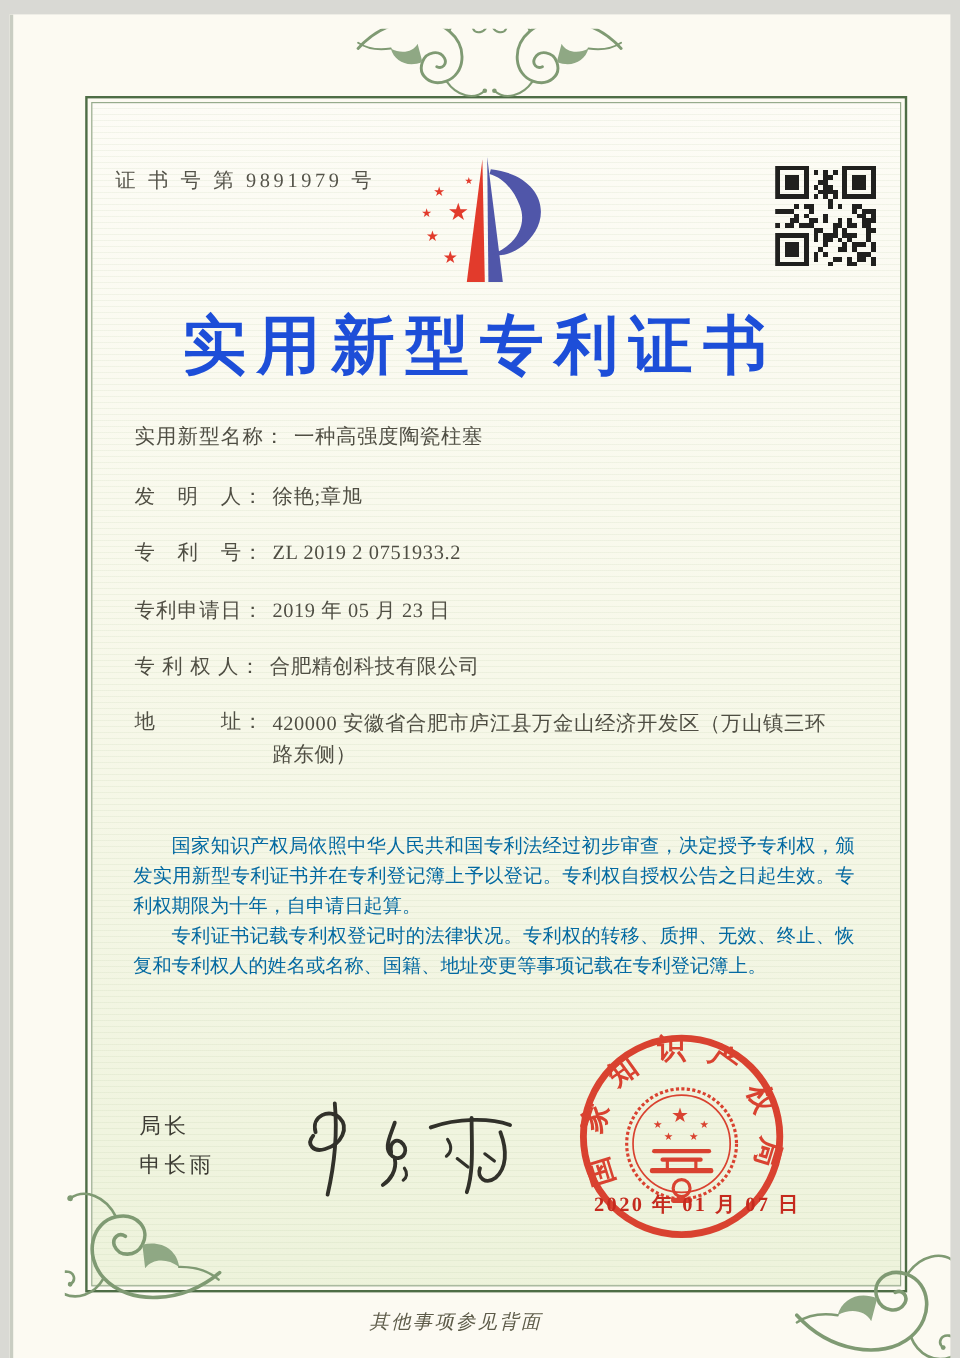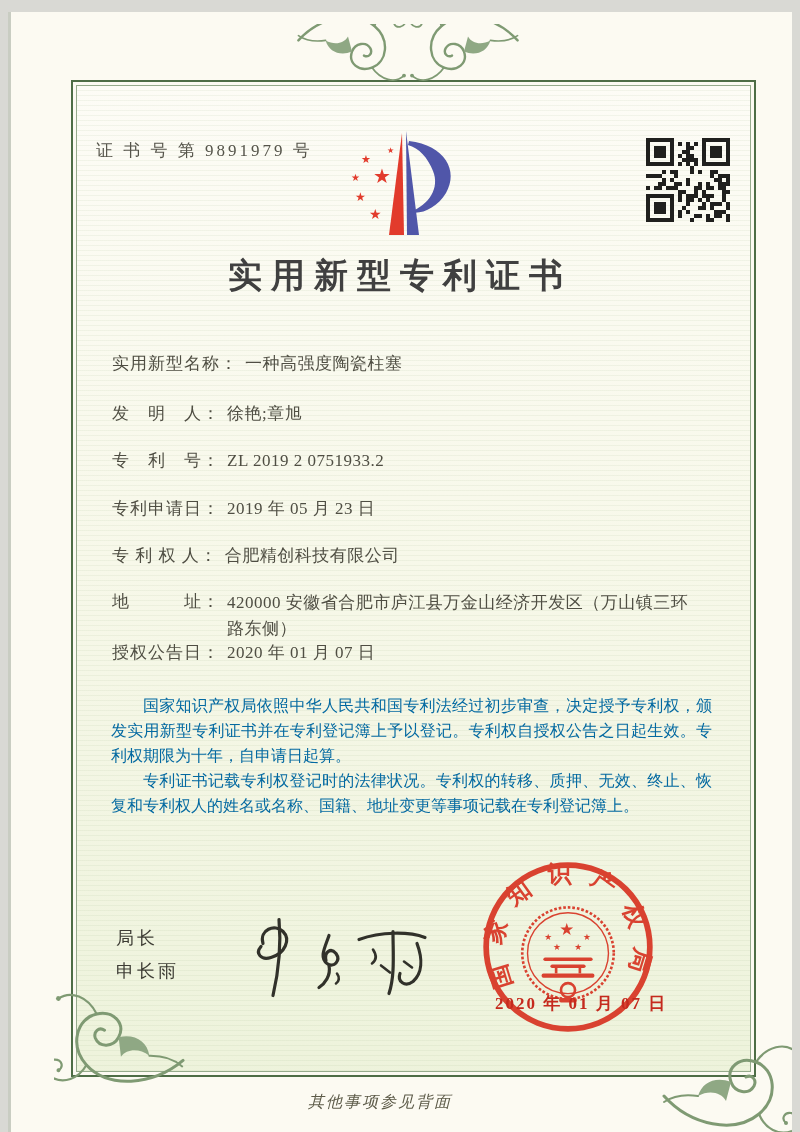--- a/index.html
+++ b/index.html
@@ -16,21 +16,21 @@
 
   .layer{position:absolute;inset:0;z-index:2;}
 
   .cert-no{position:absolute;left:88px;top:127px;font-size:17px;letter-spacing:3px;color:#55544a;}
 
   .logo{position:absolute;left:341px;top:115px;width:116px;height:114px;}
   .qr{position:absolute;left:638px;top:126px;width:84px;height:84px;}
   .qr svg{width:100%;height:100%;shape-rendering:crispEdges;}
 
   .title{position:absolute;left:0;right:0;top:241px;text-align:center;
-         font-size:34px;font-weight:bold;letter-spacing:9px;color:#404040;}
+         font-size:53px;font-weight:bold;letter-spacing:9px;color:#1d4ed8;}
 
   .row{position:absolute;left:104px;font-size:17px;color:#4f4e43;white-space:nowrap;}
   .flabel{letter-spacing:1px;}
   .fvalue{margin-left:7px;letter-spacing:.5px;}
   .row.addr{white-space:normal;}
   .row.addr .fvalue{display:inline-block;width:478px;vertical-align:top;line-height:26px;}
 
   .paras{position:absolute;left:103px;top:681px;width:601px;font-size:16px;line-height:25px;
          color:#0369a1;text-align:justify;font-family:Liberation Serif, serif;}
   .paras p{margin:0;text-indent:2em;}
@@ -333,23 +333,20 @@
     <div class="row" style="top:485px">
       <span class="flabel">专利申请日：</span><span class="fvalue">2019 年 05 月 23 日</span>
     </div>
     <div class="row" style="top:532px">
       <span class="flabel">专 利 权 人：</span><span class="fvalue">合肥精创科技有限公司</span>
     </div>
     <div class="row addr" style="top:578px">
       <span class="flabel">地　　　址：</span><span class="fvalue">420000 安徽省合肥市庐江县万金山经济开发区（万山镇三环路东侧）</span>
     </div>
 
-    <div class="row" style="top:629px">
-      <span class="flabel">授权公告日：</span><span class="fvalue">2020 年 01 月 07 日</span>
-    </div>
 
     <div class="paras">
       <p>国家知识产权局依照中华人民共和国专利法经过初步审查，决定授予专利权，颁发实用新型专利证书并在专利登记簿上予以登记。专利权自授权公告之日起生效。专利权期限为十年，自申请日起算。</p>
       <p>专利证书记载专利权登记时的法律状况。专利权的转移、质押、无效、终止、恢复和专利权人的姓名或名称、国籍、地址变更等事项记载在专利登记簿上。</p>
     </div>
 
     <div class="director-title">局长</div>
     <div class="director-name">申长雨</div>
 
     <div class="signature">

